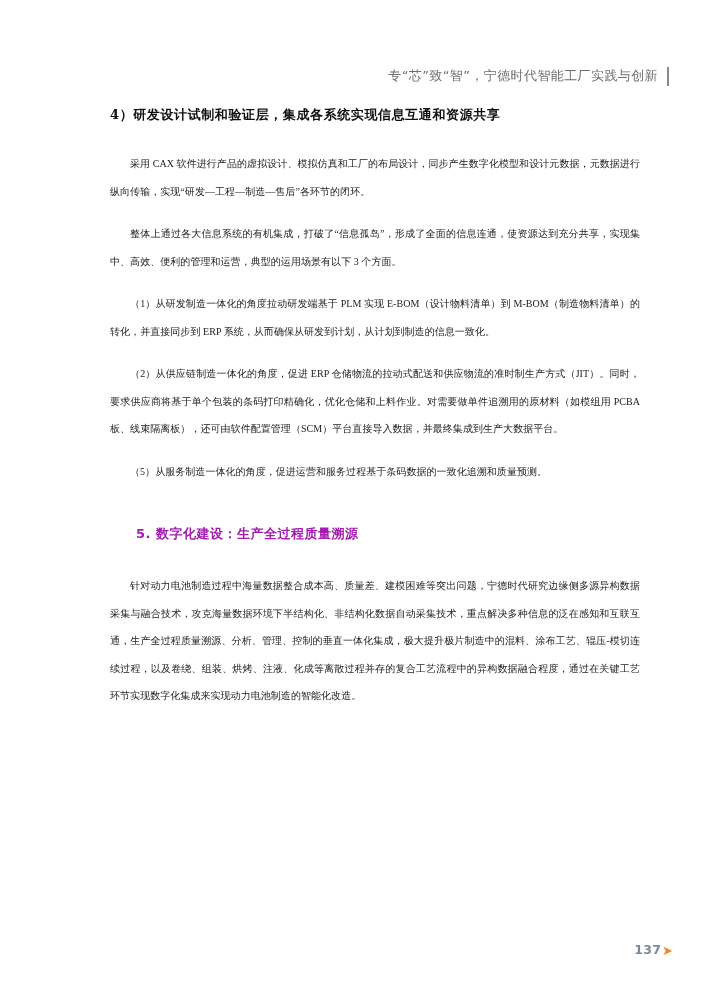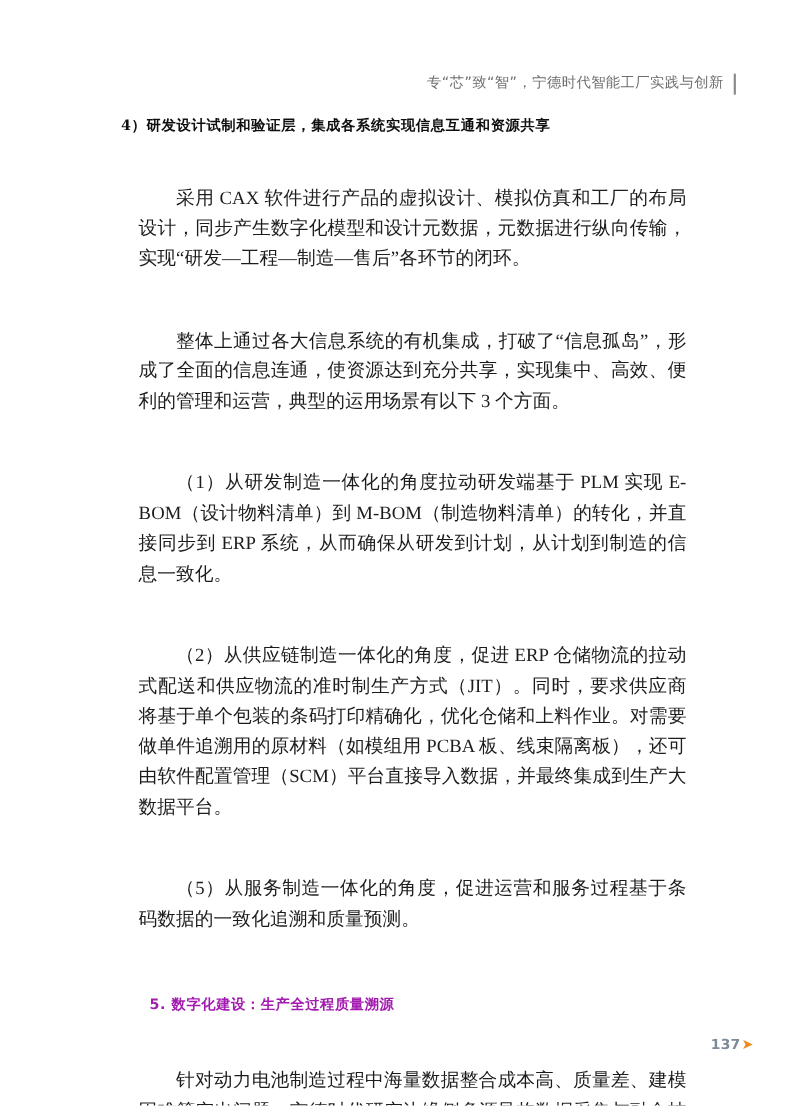--- a/index.html
+++ b/index.html
@@ -72,40 +72,40 @@
     font-family: "DejaVu Sans", "Liberation Sans", sans-serif;
     font-weight: bold;
     font-size: 13px;
     letter-spacing: .5px;
     color: #a21caf;
     line-height: 22px;
     padding-left: 26px;
   }
 
   p.body-text {
-    margin: 16px;
+    margin: 0;
     padding: 0;
-    font-size: 17px;
+    font-size: 10px;
     line-height: 27.5px;
     text-indent: 2em;
     text-align: justify;
     text-justify: inter-ideograph;
     color: #1c1c1c;
     letter-spacing: .05px;
   }
 
   .gap-lg { height: 24px; }
   .gap-md { height: 15px; }
   .gap-sec-top { height: 38px; }
   .gap-sec-bottom { height: 12px; }
 
   
   .footer {
     position: absolute;
-    right: 36px;
+    right: 48px;
     bottom: 48px;
     display: flex;
     align-items: center;
     gap: 1px;
   }
   .page-num {
     font-family: "DejaVu Sans", "Liberation Sans", sans-serif;
     font-size: 12.6px;
     font-weight: bold;
     color: #7d8a99;

